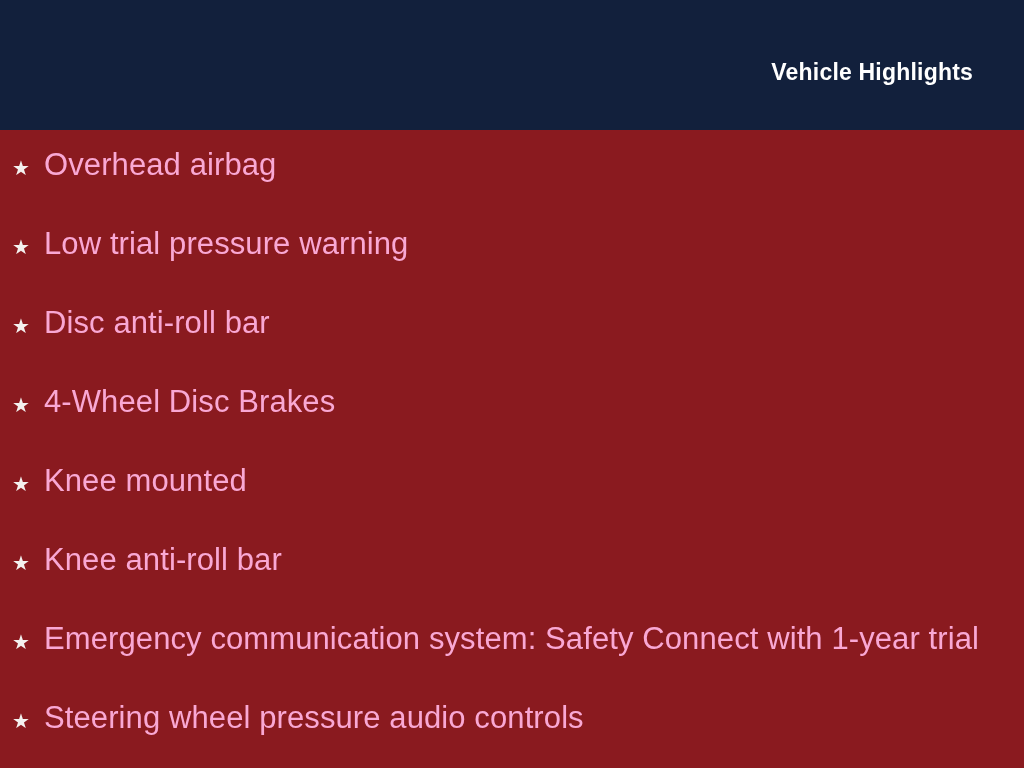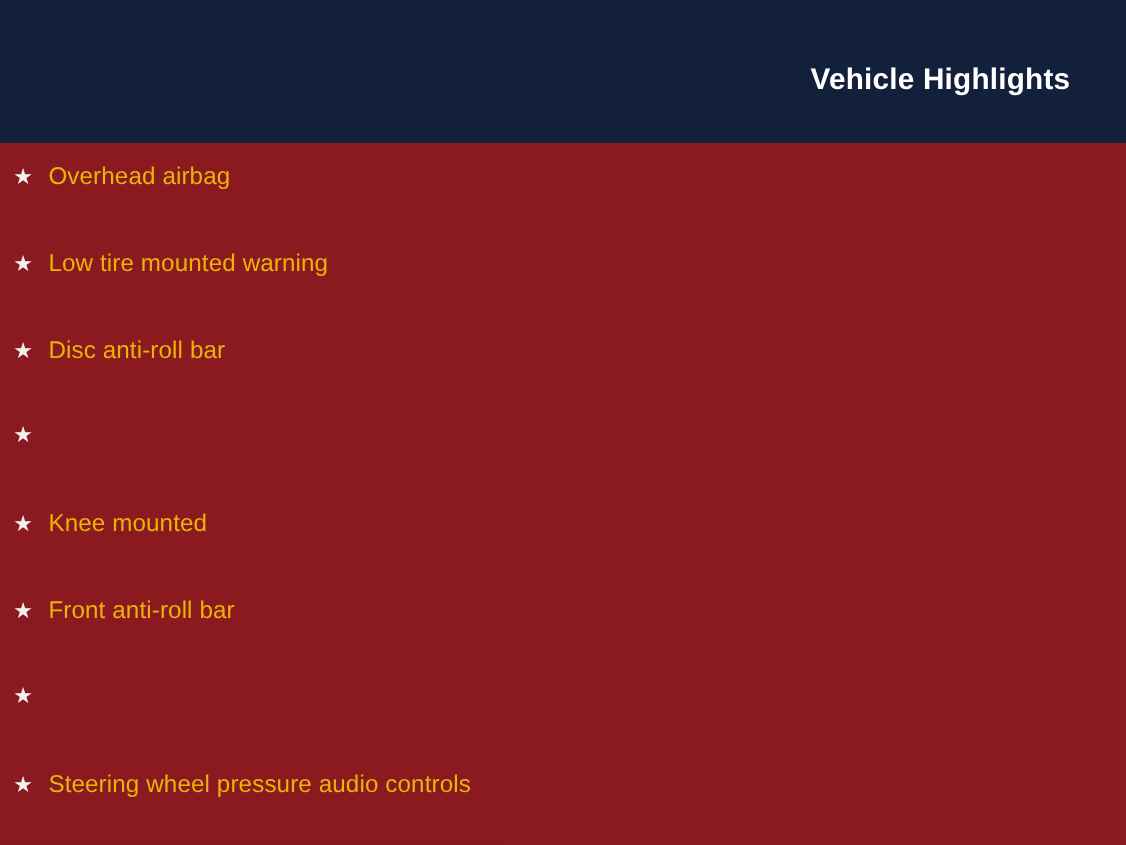--- a/index.html
+++ b/index.html
@@ -22,21 +22,21 @@
     position:absolute;
     top:0; left:0;
     width:1024px; height:130px;
     background:#12203C;
     display:flex;
     align-items:center;
     justify-content:flex-end;
   }
   .header-title {
     color:#FFFFFF;
-    font-size:27px;
+    font-size:23px;
     font-weight:bold;
     letter-spacing:0.2px;
     padding-right:51px;
     padding-top:14px;
     white-space:nowrap;
   }
 
   
   .body {
     position:absolute;
@@ -57,22 +57,22 @@
   }
   .bullet-star {
     color:#F4F1EF;
     font-size:20px;
     line-height:1;
     width:32px;
     flex:0 0 32px;
     display:inline-block;
   }
   .feature-text {
-    color:#eab308;
-    font-size:22px;
+    color:#f9a8d4;
+    font-size:31px;
     font-weight:normal;
     line-height:1;
     letter-spacing:0.1px;
     white-space:nowrap;
   }
 </style>
 </head>
 <body>
 
 <div class="slide">
@@ -84,44 +84,46 @@
   <div class="body">
     <ul class="feature-list">
 
       <li class="feature-item">
         <span class="bullet-star">★</span>
         <span class="feature-text">Overhead airbag</span>
       </li>
 
       <li class="feature-item">
         <span class="bullet-star">★</span>
-        <span class="feature-text">Low tire mounted warning</span>
+        <span class="feature-text">Low trial pressure warning</span>
       </li>
 
       <li class="feature-item">
         <span class="bullet-star">★</span>
         <span class="feature-text">Disc anti-roll bar</span>
       </li>
 
       <li class="feature-item">
         <span class="bullet-star">★</span>
+        <span class="feature-text">4-Wheel Disc Brakes</span>
       </li>
 
       <li class="feature-item">
         <span class="bullet-star">★</span>
         <span class="feature-text">Knee mounted</span>
       </li>
 
       <li class="feature-item">
         <span class="bullet-star">★</span>
-        <span class="feature-text">Front anti-roll bar</span>
+        <span class="feature-text">Knee anti-roll bar</span>
       </li>
 
       <li class="feature-item">
         <span class="bullet-star">★</span>
+        <span class="feature-text">Emergency communication system: Safety Connect with 1-year trial</span>
       </li>
 
       <li class="feature-item">
         <span class="bullet-star">★</span>
         <span class="feature-text">Steering wheel pressure audio controls</span>
       </li>
 
     </ul>
   </div>
 

